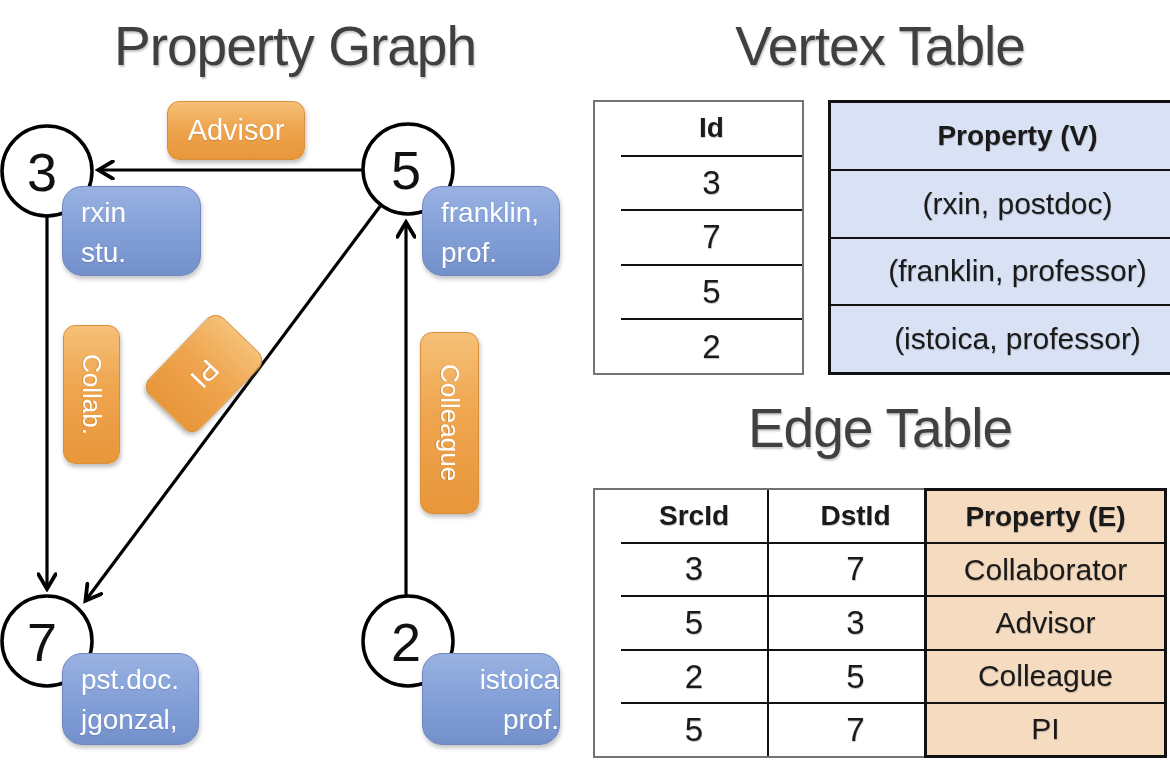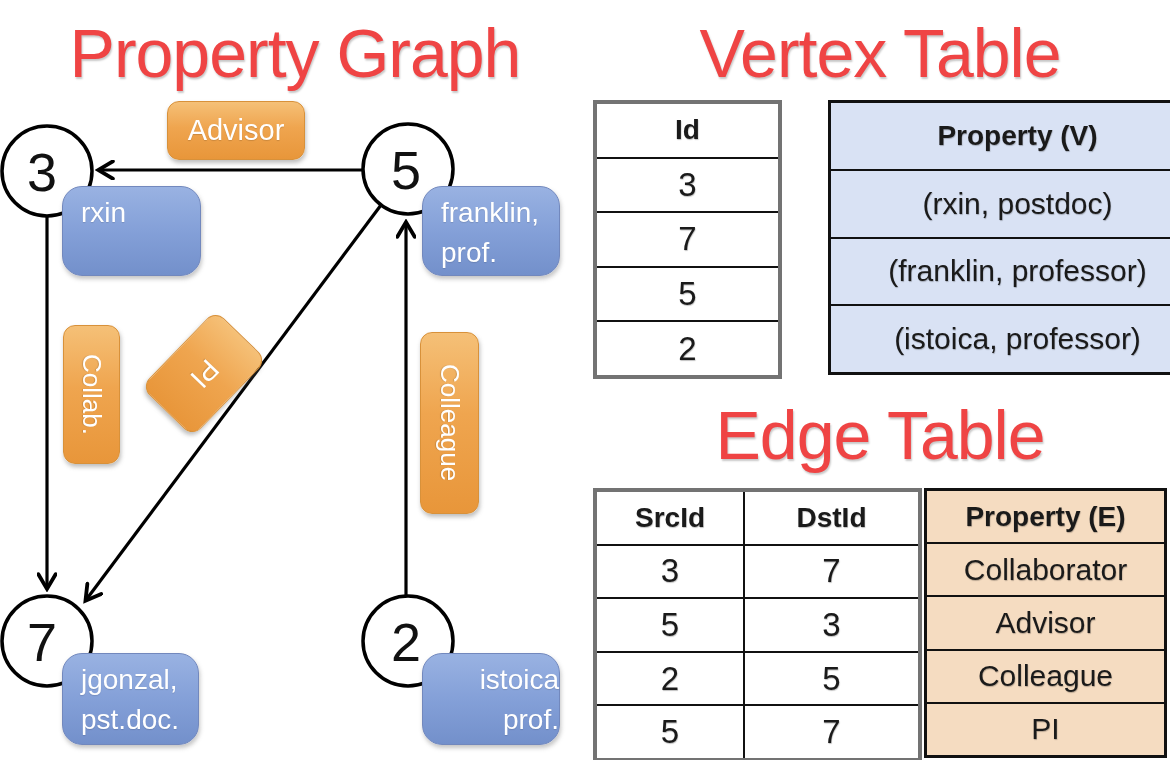--- a/index.html
+++ b/index.html
@@ -1,22 +1,22 @@
 <!DOCTYPE html>
 <html><head>
 <meta charset="utf-8">
 <style>
   html,body{margin:0;padding:0;background:#ffffff;}
   .slide{
     position:relative; width:1170px; height:760px; overflow:hidden;
     background:#ffffff; font-family:"Liberation Sans", sans-serif; color:#1a1a1a;
   }
   .slide-title{
-    position:absolute; text-align:center; font-size:68px; font-weight:300;
-    letter-spacing:-1px; color:#ef4444; white-space:nowrap;
+    position:absolute; text-align:center; font-size:55px; font-weight:300;
+    letter-spacing:-1px; color:#404040; white-space:nowrap;
     text-shadow:1px 2px 2px rgba(0,0,0,0.22);
   }
   
   #graph-svg{position:absolute; left:0; top:0; z-index:1;}
   .node-num{
     position:absolute; z-index:4; width:52px; height:66px; line-height:66px;
     text-align:center; font-size:54px; font-weight:300; color:#111;
   }
   .edge-label{
     position:absolute; z-index:3; border-radius:12px;
@@ -29,21 +29,21 @@
   .prop-box{
     position:absolute; z-index:5; border-radius:20px;
     background:linear-gradient(180deg,#99b2e2 0%, #84a0d8 50%, #7390cb 100%);
     border:1px solid #7288bd; box-shadow:1px 3px 4px rgba(110,110,110,0.4);
     color:#fff; font-size:28px; line-height:40px; padding:6px 0 0 18px;
     text-shadow:0 1px 1px rgba(0,0,0,0.12);
   }
   .prop-box span{display:block;}
   
   .subtable{position:absolute; display:flex; flex-direction:column; background:#fff;}
-  .thin-border{border:4px solid #737373;}
+  .thin-border{border:2px solid #737373;padding-left:26px;}
   .thick-border{border:3px solid #111;}
   .trow{flex:1; display:flex; align-items:stretch;}
   .trow + .trow{border-top:2px solid #111;}
   .tcell{flex:1; display:flex; align-items:center; justify-content:center;
     font-size:30px; text-shadow:0.5px 1px 1px rgba(0,0,0,0.25);}
   .tcell.num{font-size:33px;}
   .tcell.hdr{font-weight:bold; font-size:28px;}
   .split .tcell.left{flex:0 0 146px; border-right:2px solid #111;}
   .fill-blue{background:#d9e2f4;margin-left:40px;}
   .fill-tan{background:#f5dcc1;}
@@ -86,28 +86,29 @@
   </div>
   <div class="edge-label vertical" style="left:168px; top:320px; width:70px; height:105px; transform:rotate(44deg);">
     <span style="font-size:28px;">PI</span>
   </div>
   <div class="edge-label vertical" style="left:420px; top:332px; width:57px; height:180px;">
     <span>Colleague</span>
   </div>
 
   <div class="prop-box" style="left:62px; top:186px; width:119px; height:82px;">
     <span>rxin</span>
+    <span>stu.</span>
   </div>
   <div class="prop-box" style="left:422px; top:186px; width:118px; height:82px;">
     <span>franklin,</span>
     <span>prof.</span>
   </div>
   <div class="prop-box" style="left:62px; top:653px; width:117px; height:84px;">
+    <span>pst.doc.</span>
     <span>jgonzal,</span>
-    <span>pst.doc.</span>
   </div>
   <div class="prop-box" style="left:422px; top:653px; width:118px; height:84px;text-align:right;">
     <span>istoica</span>
     <span>prof.</span>
   </div>
 
   <div class="slide-title" style="left:593px; top:14px; width:574px;">Vertex Table</div>
 
   <div class="subtable thin-border" style="left:593px; top:100px; width:181px; height:271px;">
     <div class="trow">

